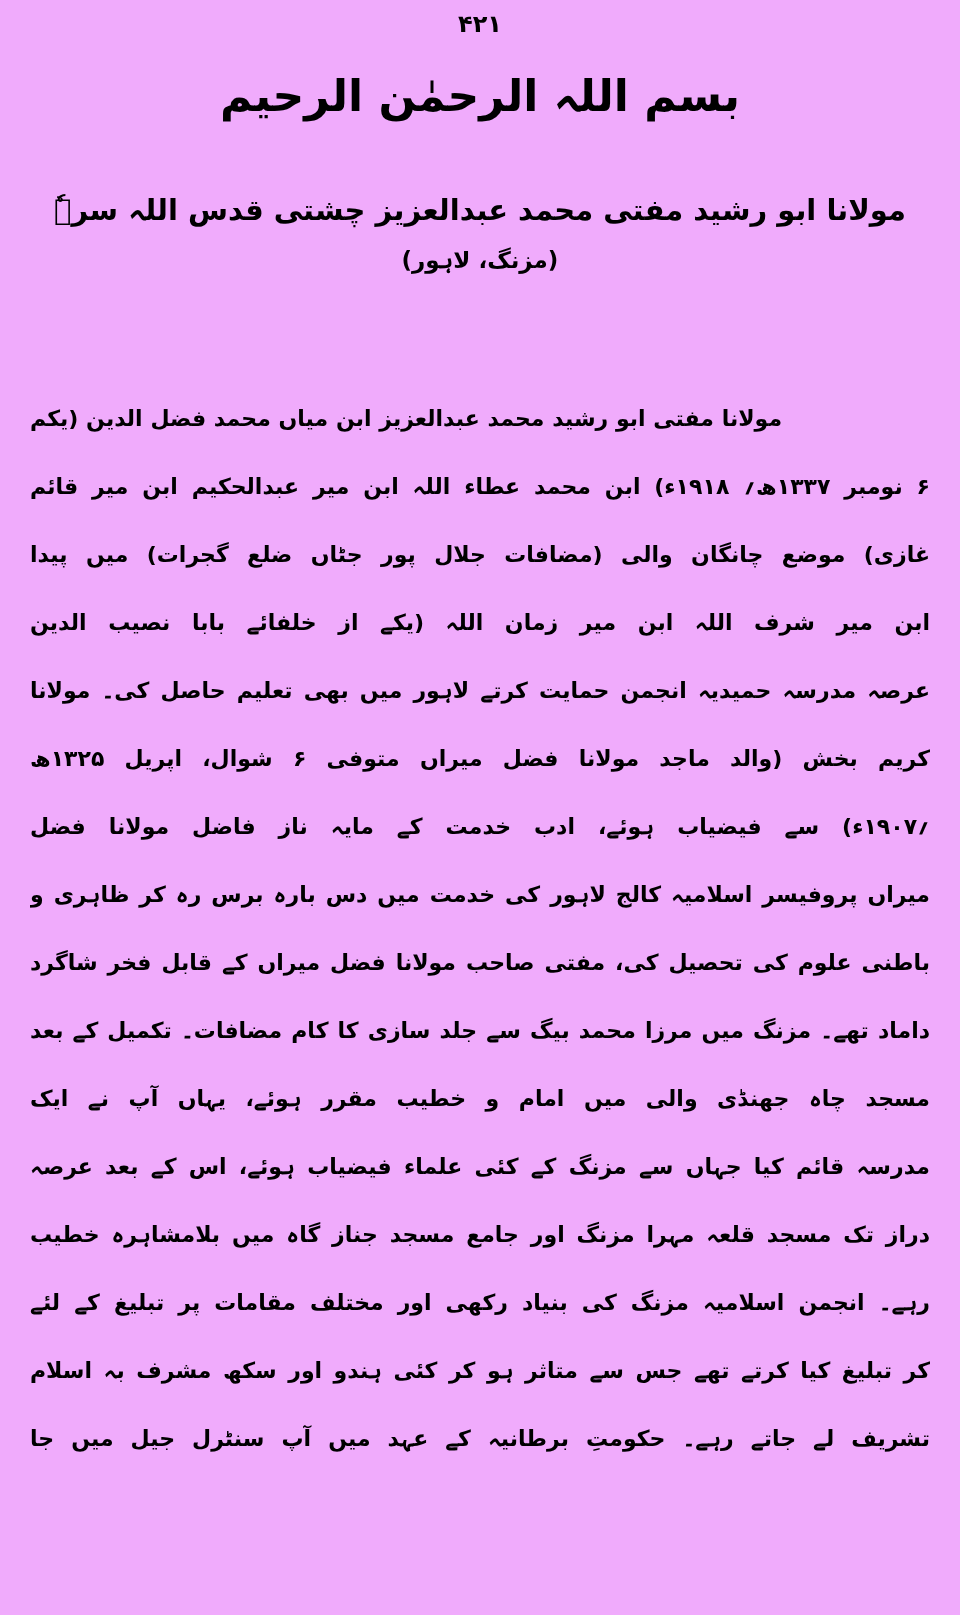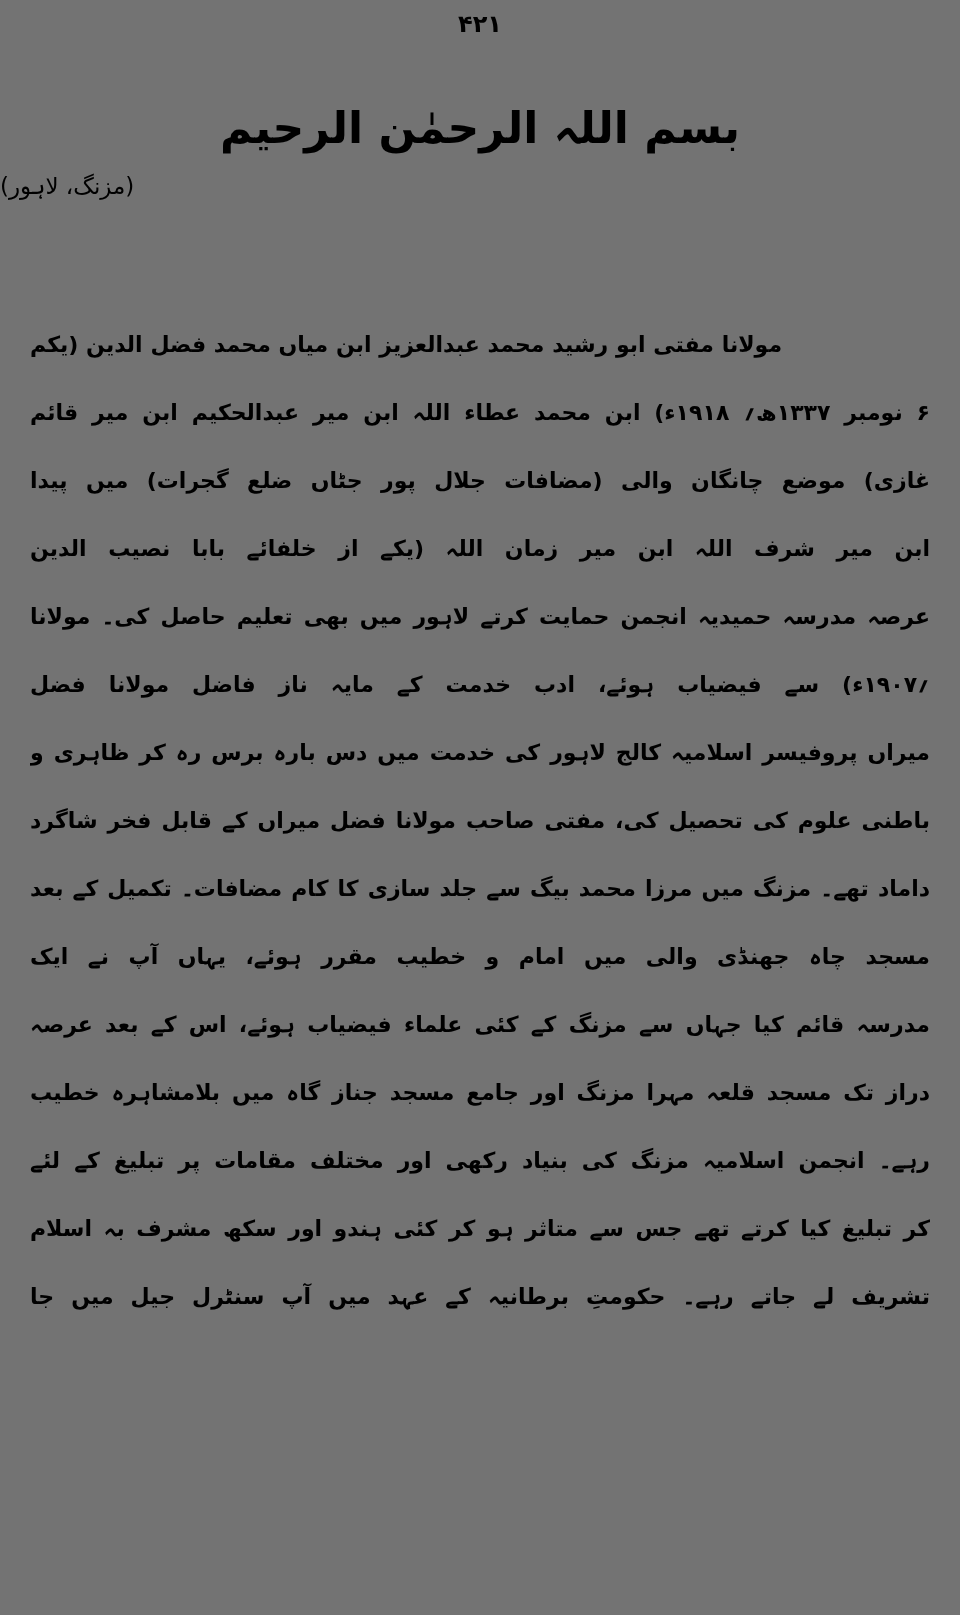--- a/index.html
+++ b/index.html
@@ -4,50 +4,50 @@
 <style>
   html, body {
     margin: 0;
     padding: 0;
     background: #ffffff;
   }
   .page {
     position: relative;
     width: 960px;
     height: 1615px;
-    background: #737373;
+    background: #f0abfc;
     color: #000000;
     font-family: "DejaVu Sans", sans-serif;
     overflow: hidden;
     direction: rtl;
   }
   .page-number {
     text-align: center;
     padding-top: 10px;
     font-size: 24px;
     font-weight: bold;
     letter-spacing: 2px;
   }
   .bismillah {
     text-align: center;
-    margin-top: 64px;
+    margin-top: 32px;
     font-size: 44px;
     font-weight: bold;
   }
   .title {
     text-align: center;
     margin-top: 72px;
     font-size: 29px;
     font-weight: bold;
   }
   .subtitle {
-    text-align: left;
+    text-align: center;
     margin-top: 20px;
     font-size: 23px;
-    font-weight: normal;
+    font-weight: bold;
   }
   .body-text {
     margin-top: 112px;
     padding: 0 30px;
     direction: rtl;
   }
   .body-line {
     font-size: 22px;
     font-weight: bold;
     height: 68px;
@@ -62,29 +62,31 @@
 </style>
 </head>
 <body>
 
 <div class="page">
 
   <div class="page-number">۴۲۱</div>
 
   <div class="bismillah">بسم اللہ الرحمٰن الرحیم</div>
 
+  <div class="title">مولانا ابو رشید مفتی محمد عبدالعزیز چشتی قدس اللہ سرہٗ</div>
 
   <div class="subtitle">(مزنگ، لاہور)</div>
 
   <div class="body-text">
       <div class="body-line first-line">مولانا مفتی ابو رشید محمد عبدالعزیز ابن میاں محمد فضل الدین (یکم صفر،</div>
       <div class="body-line">۶ نومبر ۱۳۳۷ھ؍ ۱۹۱۸ء) ابن محمد عطاء اللہ ابن میر عبدالحکیم ابن میر قائم</div>
       <div class="body-line">غازی) موضع چانگان والی (مضافات جلال پور جٹاں ضلع گجرات) میں پیدا</div>
       <div class="body-line">ابن میر شرف اللہ ابن میر زمان اللہ (یکے از خلفائے بابا نصیب الدین</div>
       <div class="body-line">عرصہ مدرسہ حمیدیہ انجمن حمایت کرتے لاہور میں بھی تعلیم حاصل کی۔ مولانا</div>
+      <div class="body-line">کریم بخش (والد ماجد مولانا فضل میراں متوفی ۶ شوال، اپریل ۱۳۲۵ھ</div>
       <div class="body-line">؍۱۹۰۷ء) سے فیضیاب ہوئے، ادب خدمت کے مایہ ناز فاضل مولانا فضل</div>
       <div class="body-line">میراں پروفیسر اسلامیہ کالج لاہور کی خدمت میں دس بارہ برس رہ کر ظاہری و</div>
       <div class="body-line">باطنی علوم کی تحصیل کی، مفتی صاحب مولانا فضل میراں کے قابل فخر شاگرد اور</div>
       <div class="body-line">داماد تھے۔ مزنگ میں مرزا محمد بیگ سے جلد سازی کا کام مضافات۔ تکمیل کے بعد</div>
       <div class="body-line">مسجد چاہ جھنڈی والی میں امام و خطیب مقرر ہوئے، یہاں آپ نے ایک</div>
       <div class="body-line">مدرسہ قائم کیا جہاں سے مزنگ کے کئی علماء فیضیاب ہوئے، اس کے بعد عرصہ</div>
       <div class="body-line">دراز تک مسجد قلعہ مہرا مزنگ اور جامع مسجد جناز گاہ میں بلامشاہرہ خطیب</div>
       <div class="body-line">رہے۔ انجمن اسلامیہ مزنگ کی بنیاد رکھی اور مختلف مقامات پر تبلیغ کے لئے</div>
       <div class="body-line">کر تبلیغ کیا کرتے تھے جس سے متاثر ہو کر کئی ہندو اور سکھ مشرف بہ اسلام</div>
       <div class="body-line">تشریف لے جاتے رہے۔ حکومتِ برطانیہ کے عہد میں آپ سنٹرل جیل میں جا</div>

